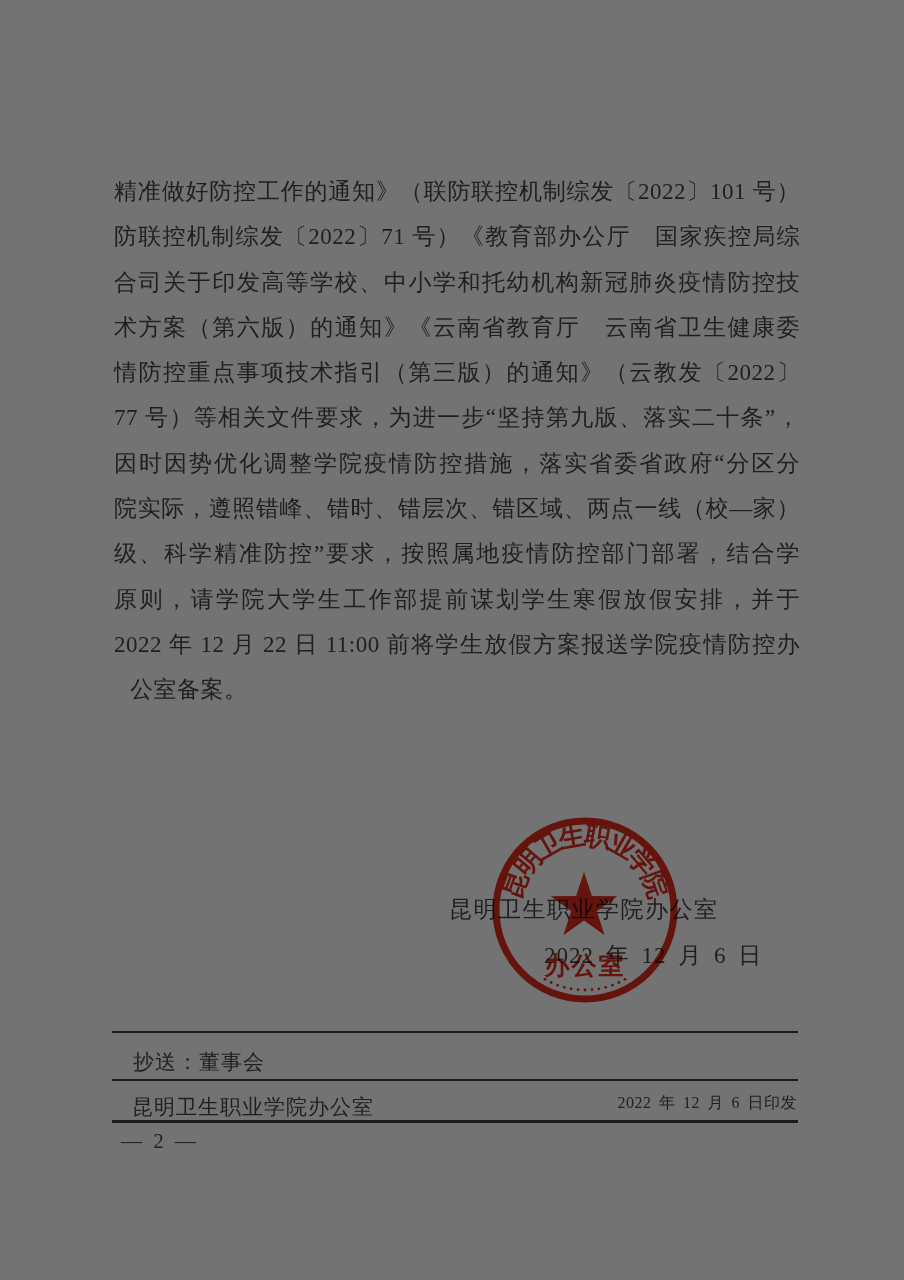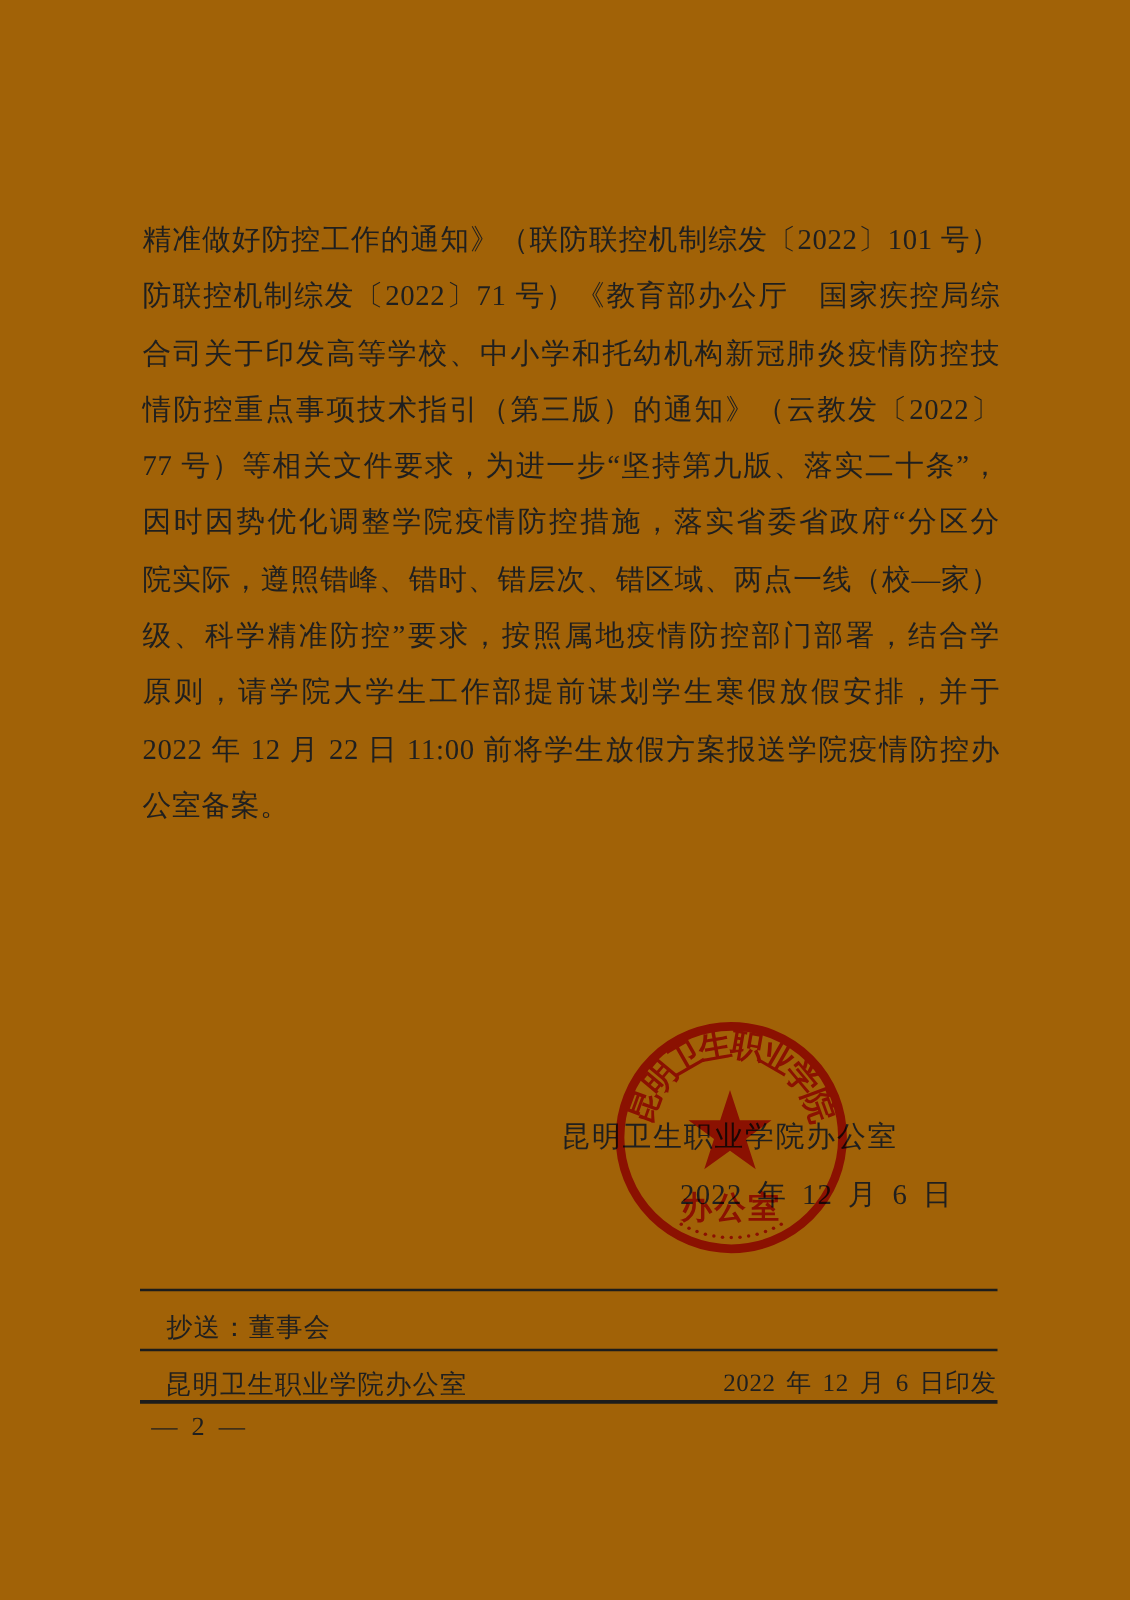--- a/index.html
+++ b/index.html
@@ -1,21 +1,21 @@
 <!DOCTYPE html>
 <html style="--seal-color: #dd2a1b;"><head>
 <meta charset="utf-8">
 <style>
   * { margin: 0; padding: 0; box-sizing: border-box; }
   html, body { background: #ffffff; }
   .page {
     position: relative;
     width: 904px;
     height: 1280px;
-    background: #a16207;
+    background: #737373;
     overflow: hidden;
     font-family: "Liberation Serif", "DejaVu Serif", serif;
     color: #222222;
     padding-left: 32px;
   }
   
   .body-text {
     position: absolute;
     left: 114px;
     top: 169px;
@@ -28,20 +28,21 @@
     white-space: nowrap;
     text-align: justify;
     text-align-last: justify;
     text-justify: inter-character;
     letter-spacing: 0.5px;
     color: #1f1f1f;
   }
   .body-line.last {
     text-align: left;
     text-align-last: left;
+    margin-left: 16px;
   }
   
   .sig-issuer {
     position: absolute;
     top: 894px;
     left: 449px;
     font-size: 23px;
     letter-spacing: 1.5px;
     color: #1f1f1f;
     white-space: nowrap;
@@ -119,21 +120,21 @@
     left: 132px;
     font-size: 21px;
     letter-spacing: 1px;
     color: #1f1f1f;
     white-space: nowrap;
   }
   .footer-print-date {
     position: absolute;
     top: 1093px;
     right: 107px;
-    font-size: 20px;
+    font-size: 16px;
     letter-spacing: 0.5px;
     word-spacing: 3px;
     color: #1f1f1f;
     white-space: nowrap;
   }
   .page-number {
     position: absolute;
     top: 1129px;
     left: 121px;
     font-size: 21px;
@@ -144,20 +145,21 @@
 </style>
 </head>
 <body>
 
 <div class="page">
 
   <div class="body-text">
     <div class="body-line">精准做好防控工作的通知》（联防联控机制综发〔2022〕101 号）</div>
     <div class="body-line">防联控机制综发〔2022〕71 号）《教育部办公厅　国家疾控局综</div>
     <div class="body-line">合司关于印发高等学校、中小学和托幼机构新冠肺炎疫情防控技</div>
+    <div class="body-line">术方案（第六版）的通知》《云南省教育厅　云南省卫生健康委</div>
     <div class="body-line">情防控重点事项技术指引（第三版）的通知》（云教发〔2022〕</div>
     <div class="body-line">77 号）等相关文件要求，为进一步“坚持第九版、落实二十条”，</div>
     <div class="body-line">因时因势优化调整学院疫情防控措施，落实省委省政府“分区分</div>
     <div class="body-line">院实际，遵照错峰、错时、错层次、错区域、两点一线（校—家）</div>
     <div class="body-line">级、科学精准防控”要求，按照属地疫情防控部门部署，结合学</div>
     <div class="body-line">原则，请学院大学生工作部提前谋划学生寒假放假安排，并于</div>
     <div class="body-line">2022 年 12 月 22 日 11:00 前将学生放假方案报送学院疫情防控办</div>
     <div class="body-line last">公室备案。</div>
   </div>
 

